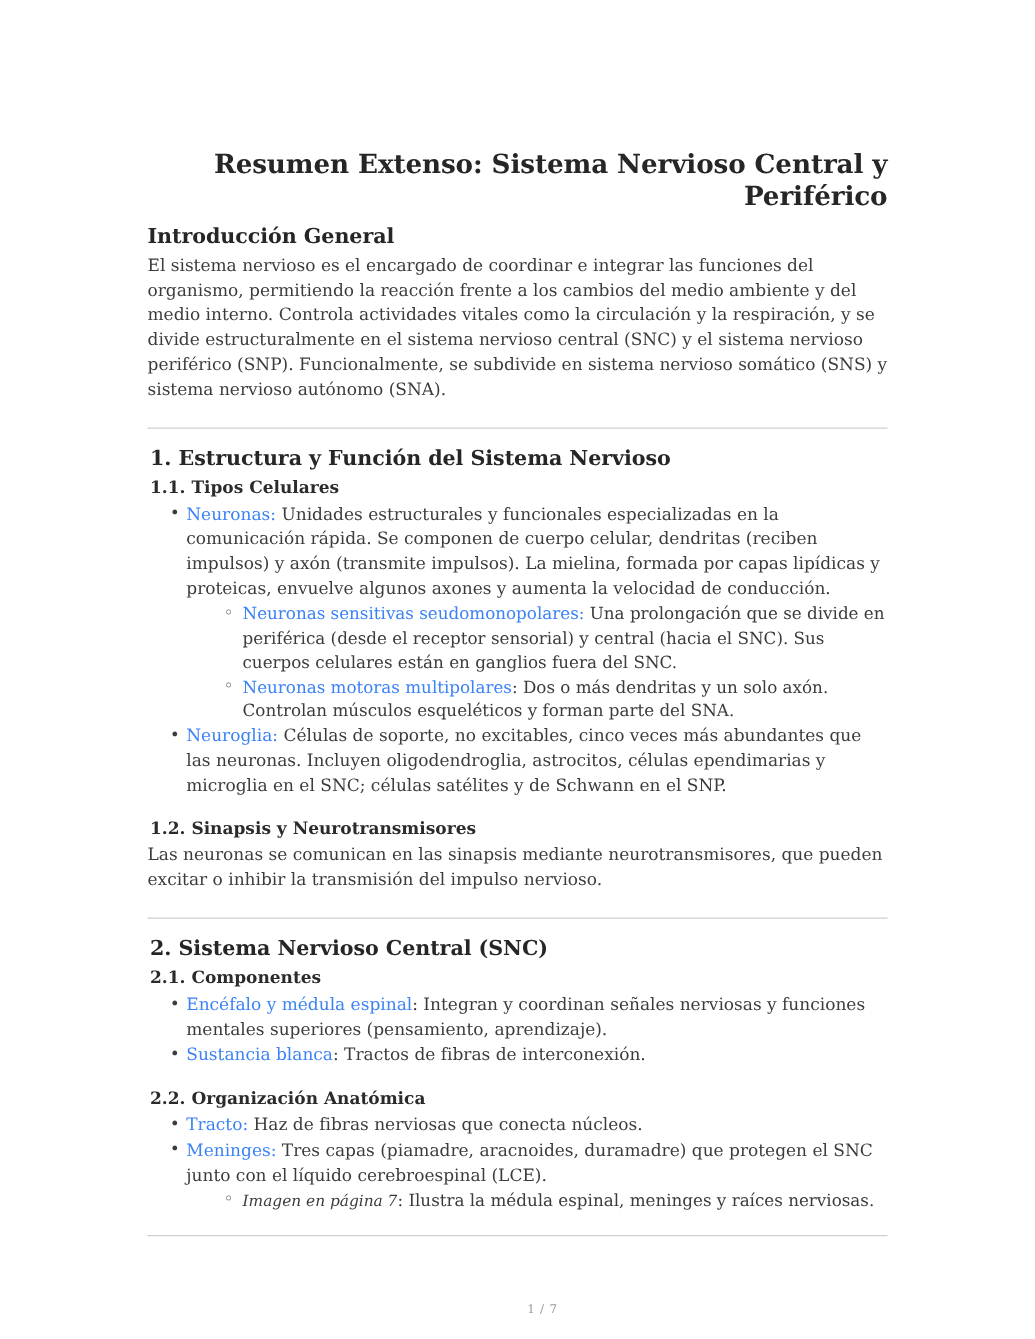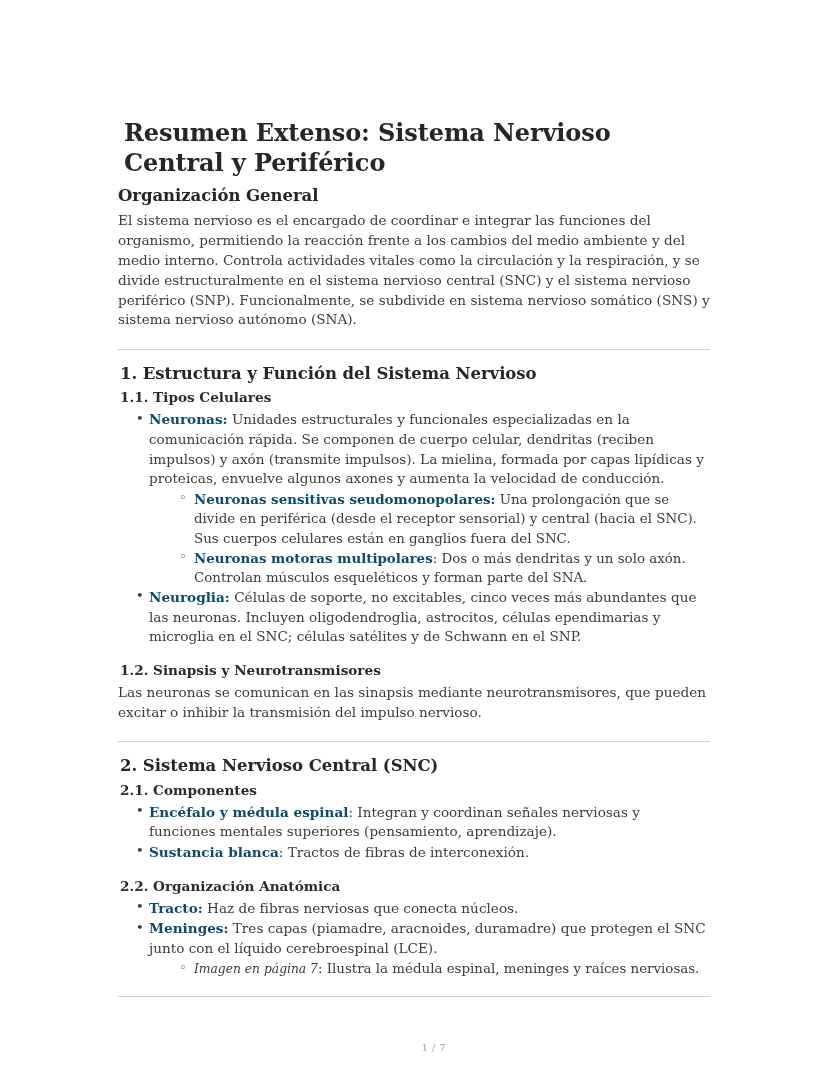--- a/index.html
+++ b/index.html
@@ -28,24 +28,24 @@
   }
   .content {
     position: absolute;
     left: 118px;
     top: 118px;
     width: 592px;
   }
 
   
   .doc-title {
-    font-size: 24px;
+    font-size: 21px;
     font-weight: bold;
     color: #262626;
-    text-align: left;
+    text-align: right;
     letter-spacing: -0.1px;
     line-height: 1.25;
     margin: 0 0 7px 0;
     padding-left: 6px;
   }
   .h1 {
     font-size: 16.5px;
     font-weight: bold;
     color: #262626;
     line-height: 1.3;
@@ -116,21 +116,21 @@
     top: -0.5px;
     font-size: 13px;
     color: #4a4a4a;
     line-height: 1.45;
   }
   
   ul.lvl1 > li > ul.lvl2 {
     margin-left: 19px;
   }
 
-  b, strong { font-weight: bold; color: #0c4a6e; }
+  b, strong { font-weight: normal; color: #3b82f6; }
   em.imgref {
     font-style: italic;
     font-size: 12.3px;
     color: #3b3b3b;
     text-align: right;
   }
 
   
   hr.rule {
     border: none;
@@ -157,21 +157,21 @@
   }
 </style>
 </head>
 <body>
 
 <div class="page">
   <div class="content">
 
     <div class="doc-title">Resumen Extenso: Sistema Nervioso Central y Periférico</div>
 
-    <div class="h1">Organización General</div>
+    <div class="h1">Introducción General</div>
     <p class="para">El sistema nervioso es el encargado de coordinar e integrar las funciones del organismo, permitiendo la reacción frente a los cambios del medio ambiente y del medio interno. Controla actividades vitales como la circulación y la respiración, y se divide estructuralmente en el sistema nervioso central (SNC) y el sistema nervioso periférico (SNP). Funcionalmente, se subdivide en sistema nervioso somático (SNS) y sistema nervioso autónomo (SNA).</p>
 
     <div class="gap-before-rule"></div>
     <hr class="rule">
     <div class="gap-after-rule"></div>
 
     <div class="h1 sec">1. Estructura y Función del Sistema Nervioso</div>
 
     <div class="h2">1.1. Tipos Celulares</div>
 

